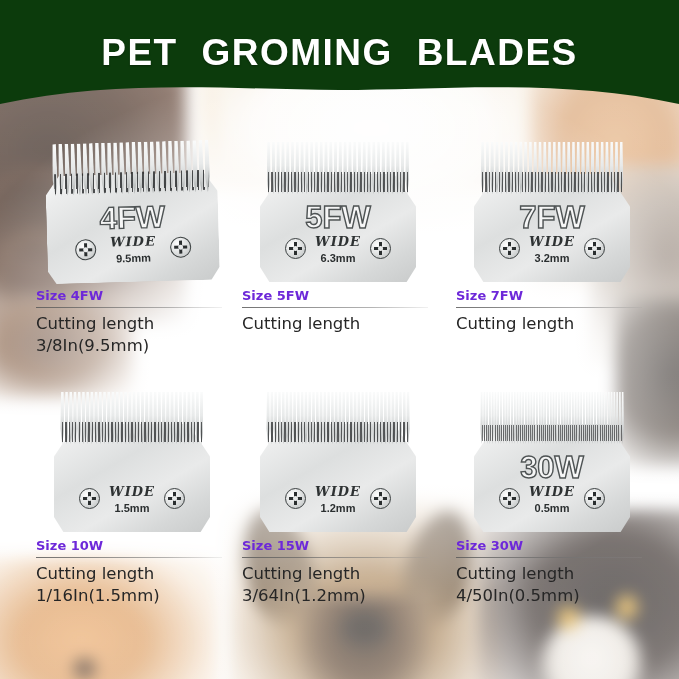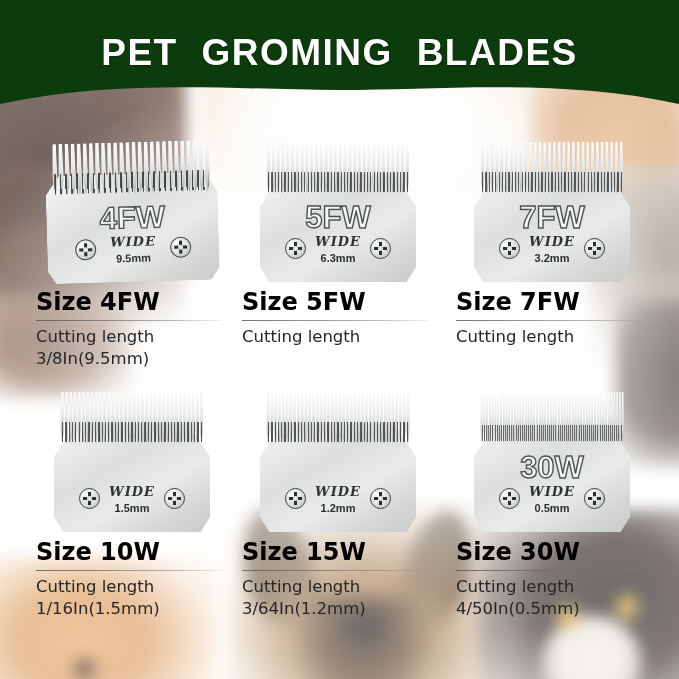--- a/index.html
+++ b/index.html
@@ -317,22 +317,22 @@
   
   .caption{
     position:relative;
     width:190px;
     margin-top:6px;
     padding-left:2px;
   }
   .size-title{
     font-family:"DejaVu Sans", sans-serif;
     font-weight:bold;
-    font-size:24px;
-    color:#000000;
+    font-size:13px;
+    color:#6d28d9;
     line-height:1.18;
     white-space:nowrap;
   }
   .size-rule{
     width:186px; height:1px;
     background:linear-gradient(90deg, rgba(90,90,90,0.85) 0%, rgba(120,120,120,0.55) 70%, rgba(160,160,160,0.15) 100%);
     margin:4px 0 5px 0;
   }
   .cut-line{
     font-family:"DejaVu Sans", sans-serif;

